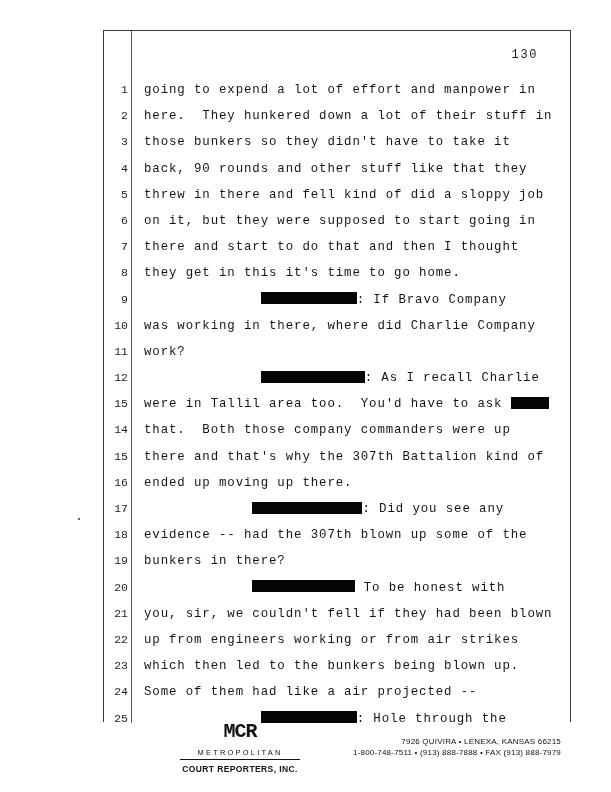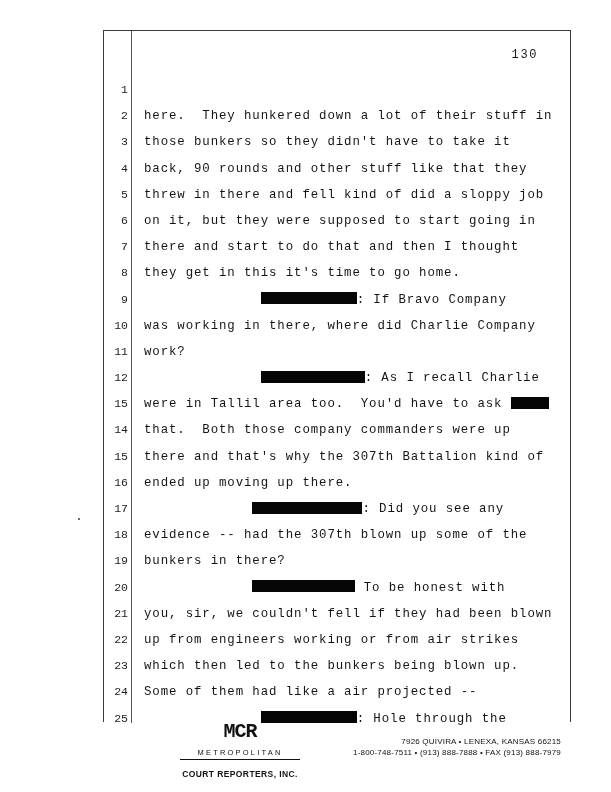--- a/index.html
+++ b/index.html
@@ -121,21 +121,21 @@
     margin-top: 1px;
   }
   .logo-sub2 {
     font-family: "Liberation Sans", sans-serif;
     font-weight: bold;
     font-size: 8.5px;
     letter-spacing: 0.4px;
     color: #111;
     border-top: 1.5px solid #111;
     margin-top: 2px;
-    padding-top: 9px;
+    padding-top: 4px;
   }
   .addr {
     position: absolute;
     left: 208px;
     top: 22px;
     width: 250px;
     text-align: right;
     font-family: "Liberation Sans", sans-serif;
     font-size: 8px;
     color: #111;
@@ -154,21 +154,21 @@
 <body>
 
 <div class="page">
 
   <div class="speck" style="left:78px; top:518px;"></div>
 
   <div class="sheet">
     <div class="rule"></div>
     <div class="page-number">130</div>
     <div class="transcript" id="transcript">
-        <div class="line"><span class="lnum">1</span></div>
+        <div class="line"><span class="lnum">1</span><span class="ltext">going to expend a lot of effort and manpower in</span></div>
         <div class="line"><span class="lnum">2</span><span class="ltext">here.  They hunkered down a lot of their stuff in</span></div>
         <div class="line"><span class="lnum">3</span><span class="ltext">those bunkers so they didn't have to take it</span></div>
         <div class="line"><span class="lnum">4</span><span class="ltext">back, 90 rounds and other stuff like that they</span></div>
         <div class="line"><span class="lnum">5</span><span class="ltext">threw in there and fell kind of did a sloppy job</span></div>
         <div class="line"><span class="lnum">6</span><span class="ltext">on it, but they were supposed to start going in</span></div>
         <div class="line"><span class="lnum">7</span><span class="ltext">there and start to do that and then I thought</span></div>
         <div class="line"><span class="lnum">8</span><span class="ltext">they get in this it's time to go home.</span></div>
         <div class="line"><span class="lnum">9</span><span class="ltext">              <span class="redaction" style="width: 96px;"></span>: If Bravo Company</span></div>
         <div class="line"><span class="lnum">10</span><span class="ltext">was working in there, where did Charlie Company</span></div>
         <div class="line"><span class="lnum">11</span><span class="ltext">work?</span></div>

